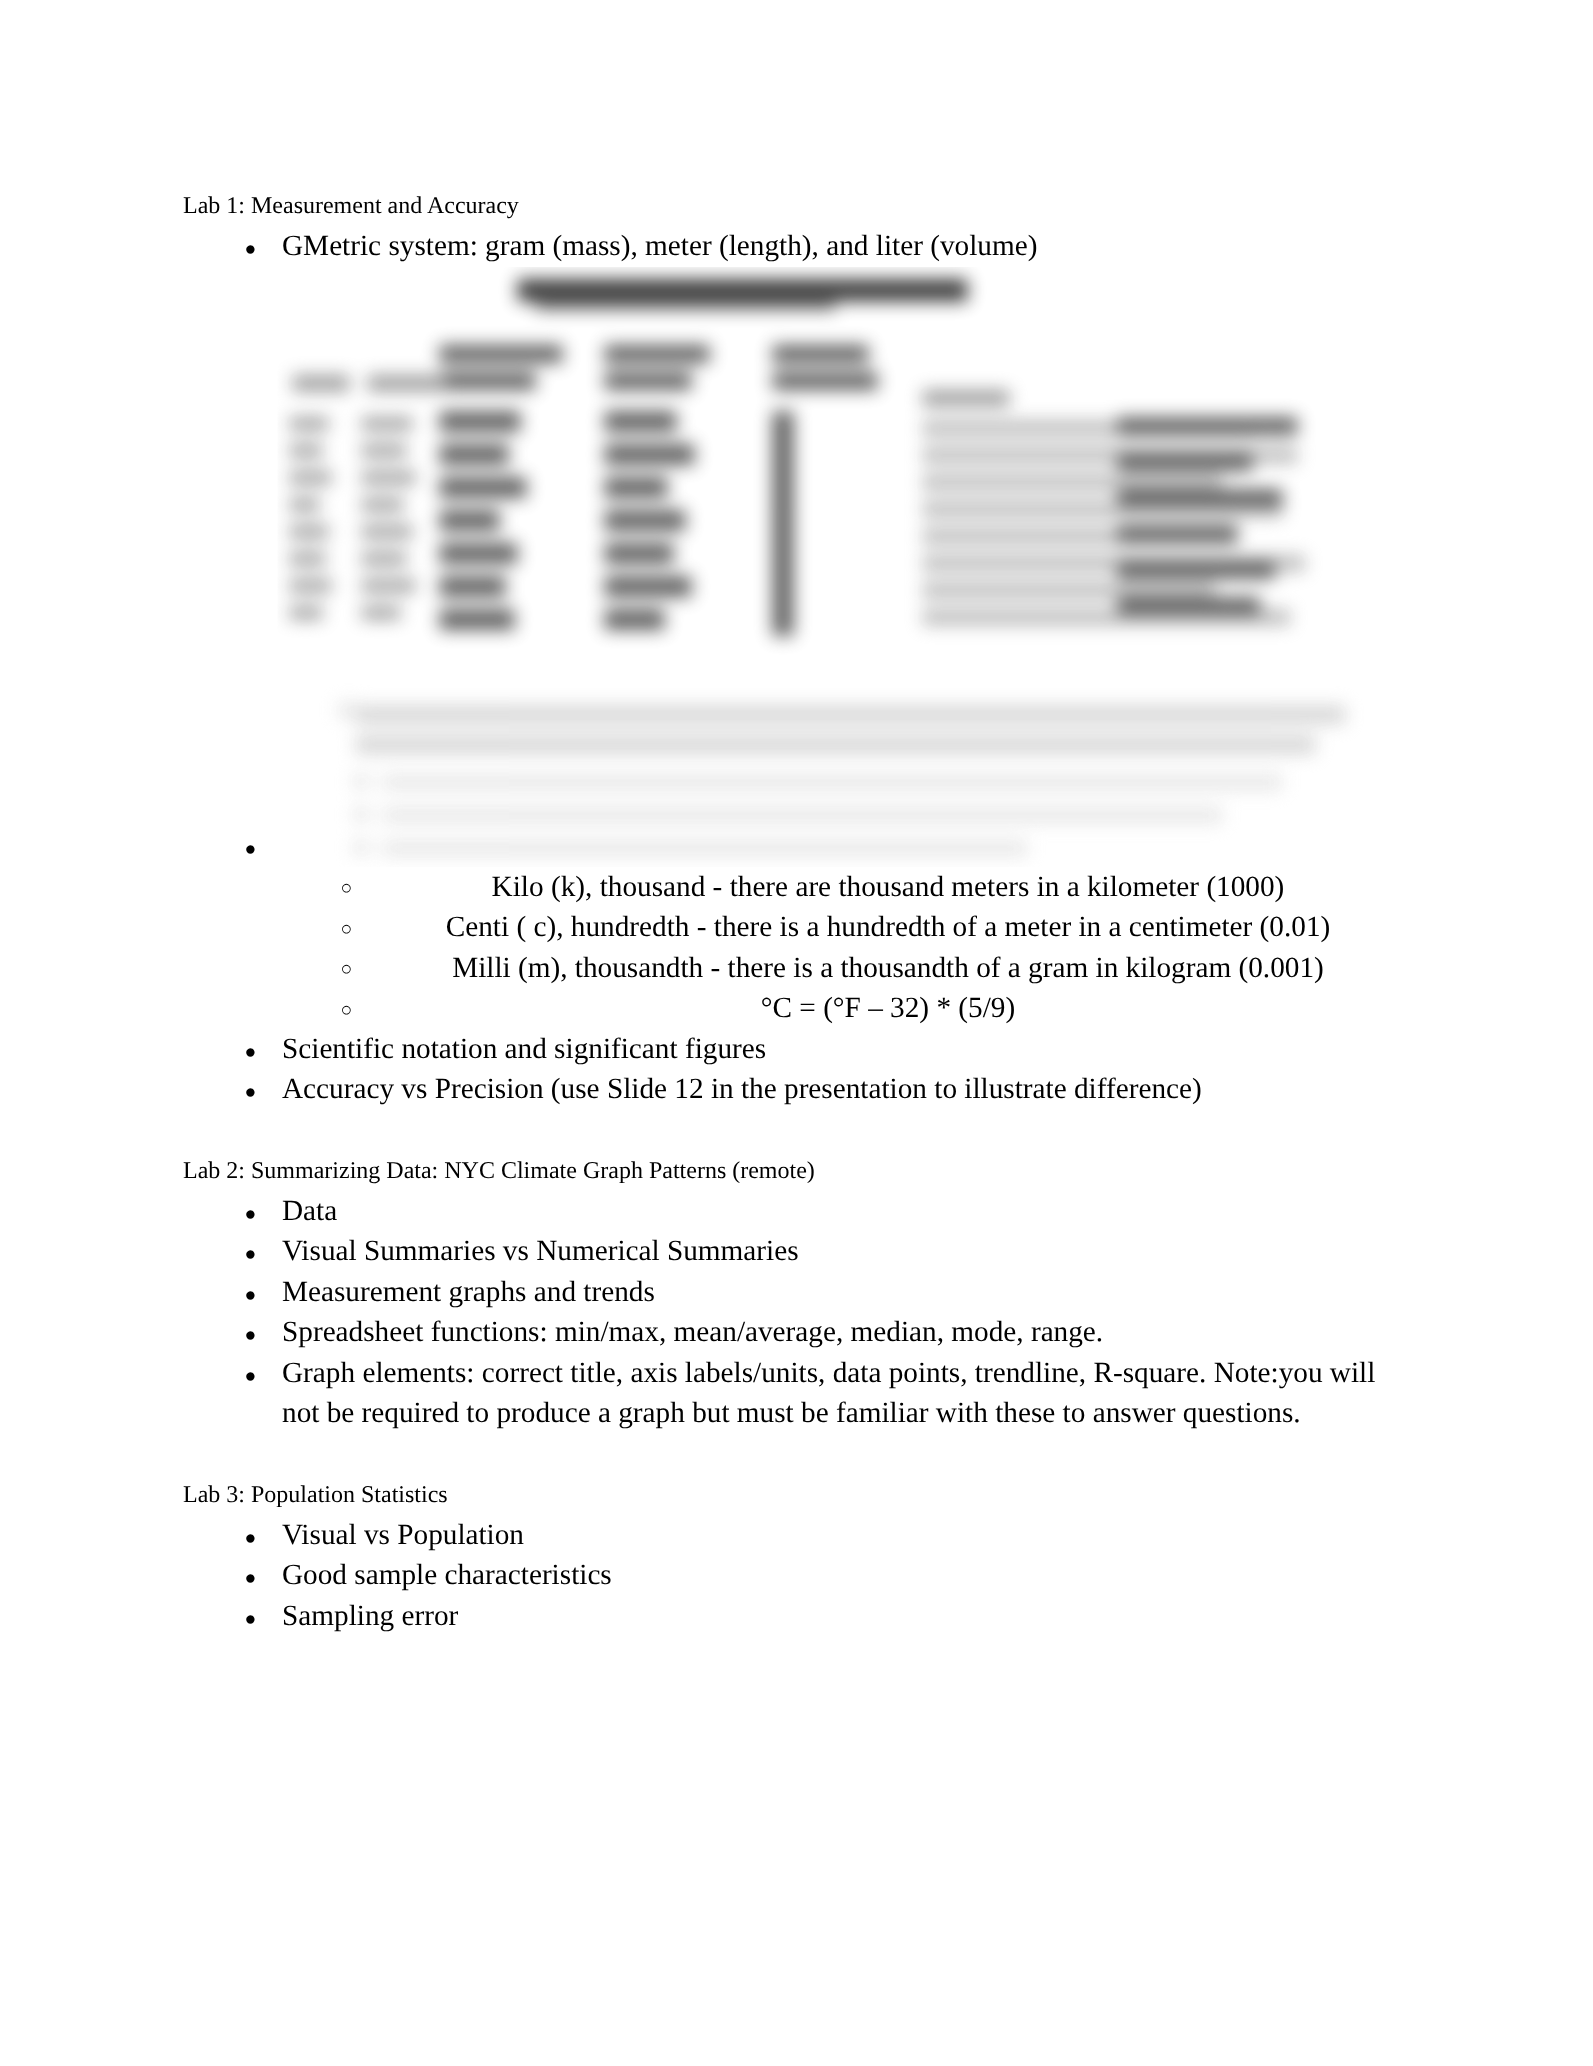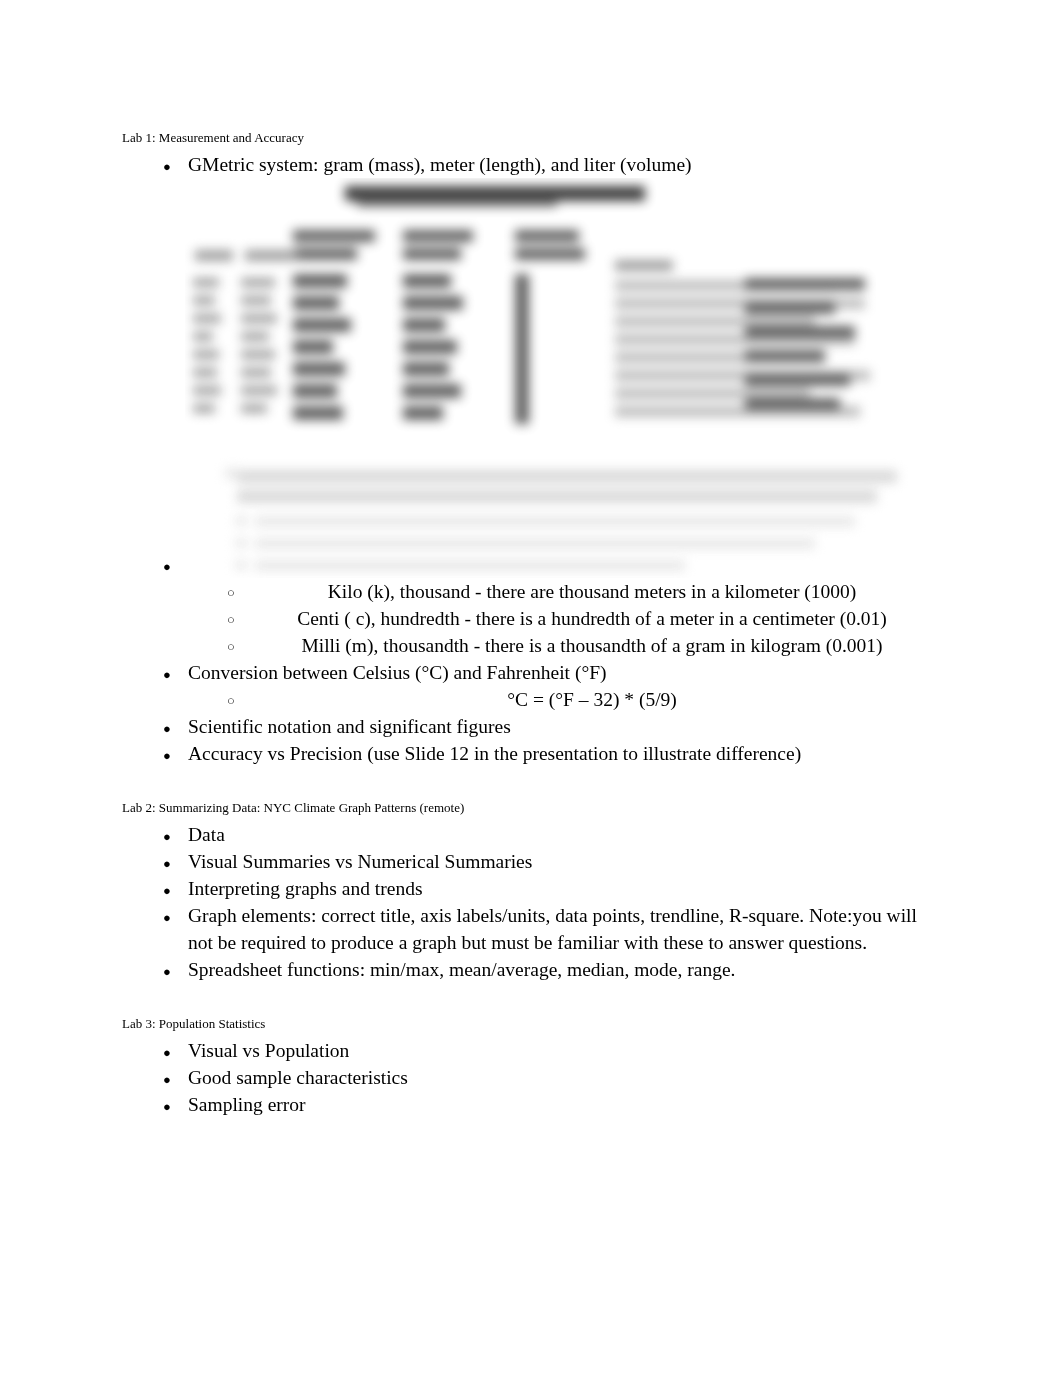--- a/index.html
+++ b/index.html
@@ -24,21 +24,21 @@
   }
   .doc-body {
     position: absolute;
     left: 122px;
     top: 124px;
     width: 812px;
   }
 
   
   .lab-heading {
-    font-size: 13px;
+    font-size: 16px;
     line-height: 27px;
     margin: 0;
     white-space: nowrap;
   }
 
   
   ul.level1 {
     list-style: none;
     margin: 0;
     padding: 0;
@@ -236,24 +236,20 @@
         <li class="l2">
           <span class="bullet circle"></span>
           <span class="li-text">Centi ( c), hundredth - there is a hundredth of a meter in a centimeter (0.01)</span>
         </li>
         <li class="l2">
           <span class="bullet circle"></span>
           <span class="li-text">Milli (m), thousandth - there is a thousandth of a gram in kilogram (0.001)</span>
         </li>
       </ul>
 
-      <li class="l1">
-        <span class="bullet disc"></span>
-        <span class="li-text">Conversion between Celsius (°C) and Fahrenheit (°F)</span>
-      </li>
 
       <ul class="level2">
         <li class="l2">
           <span class="bullet circle"></span>
           <span class="li-text">°C = (°F – 32) * (5/9)</span>
         </li>
       </ul>
 
       <li class="l1">
         <span class="bullet disc"></span>
@@ -273,29 +269,29 @@
       <li class="l1">
         <span class="bullet disc"></span>
         <span class="li-text">Data</span>
       </li>
       <li class="l1">
         <span class="bullet disc"></span>
         <span class="li-text">Visual Summaries vs Numerical Summaries</span>
       </li>
       <li class="l1">
         <span class="bullet disc"></span>
-        <span class="li-text">Interpreting graphs and trends</span>
+        <span class="li-text">Measurement graphs and trends</span>
+      </li>
+      <li class="l1">
+        <span class="bullet disc"></span>
+        <span class="li-text">Spreadsheet functions: min/max, mean/average, median, mode, range.</span>
       </li>
       <li class="l1 wrapping">
         <span class="bullet disc"></span>
         <span class="li-text">Graph elements: correct title, axis labels/units, data points, trendline, R-square. Note:you will not be required to produce a graph but must be familiar with these to answer questions.</span>
-      </li>
-      <li class="l1">
-        <span class="bullet disc"></span>
-        <span class="li-text">Spreadsheet functions: min/max, mean/average, median, mode, range.</span>
       </li>
     </ul>
 
     <div class="blank-line">&nbsp;</div>
 
     <div class="lab-heading">Lab 3: Population Statistics</div>
 
     <ul class="level1">
       <li class="l1">
         <span class="bullet disc"></span>

